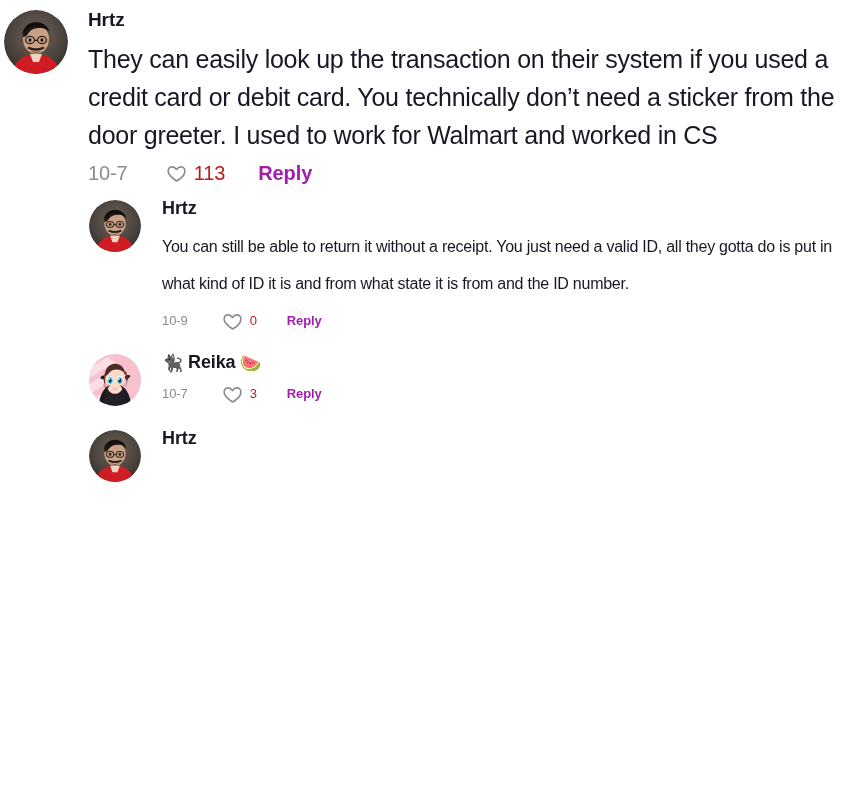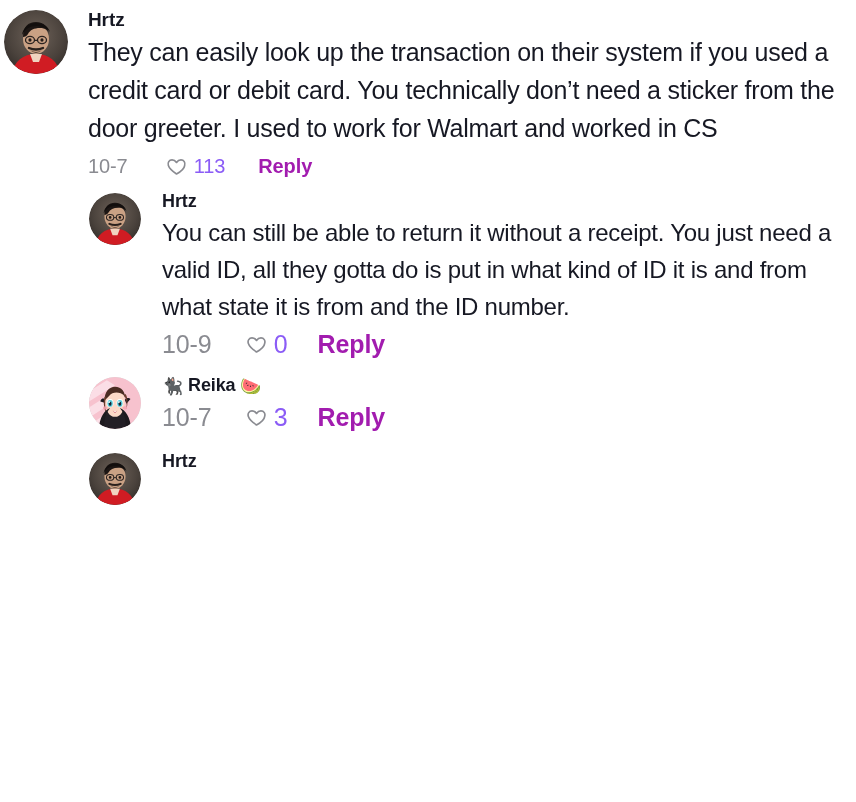--- a/index.html
+++ b/index.html
@@ -72,54 +72,54 @@
     font-weight: normal;
     font-size: 17px;
     vertical-align: -1px;
   }
 
   .text {
     font-size: 25px;
     line-height: 38px;
     color: #161823;
     letter-spacing: -0.25px;
-    margin-top: 1px;
+    margin-top: 8px;
     word-wrap: break-word;
   }
   .comment.reply .text {
-    font-size: 24px;
+    font-size: 16px;
     line-height: 37px;
   }
 
   .meta {
     display: flex;
     align-items: center;
     margin-top: 5px;
     color: #8a8b91;
     font-size: 20px;
     line-height: 28px;
     letter-spacing: -0.1px;
   }
-  .comment.reply .meta { font-size: 25px; }
+  .comment.reply .meta { font-size: 13px; }
 
   .meta .date { color: #8a8b91; }
   .meta .likes {
     display: inline-flex;
     align-items: center;
     margin-left: 38px;
   }
   .comment.reply .meta .likes { margin-left: 34px; }
   .meta .likes .heart {
     width: 21px;
     height: 21px;
     display: inline-block;
     margin-right: 7px;
   }
   .meta .likes .heart svg { display: block; width: 100%; height: 100%; }
-  .meta .likes .count { color: #8b5cf6; }
+  .meta .likes .count { color: #b91c1c; }
   .meta .reply-btn {
     margin-left: 33px;
     color: #a21caf;
     font-weight: bold;
     cursor: pointer;
   }
   .comment.reply .meta .reply-btn { margin-left: 30px; }
 
   .gap-1 { height: 10px; }
   .gap-2 { height: 16px; }

